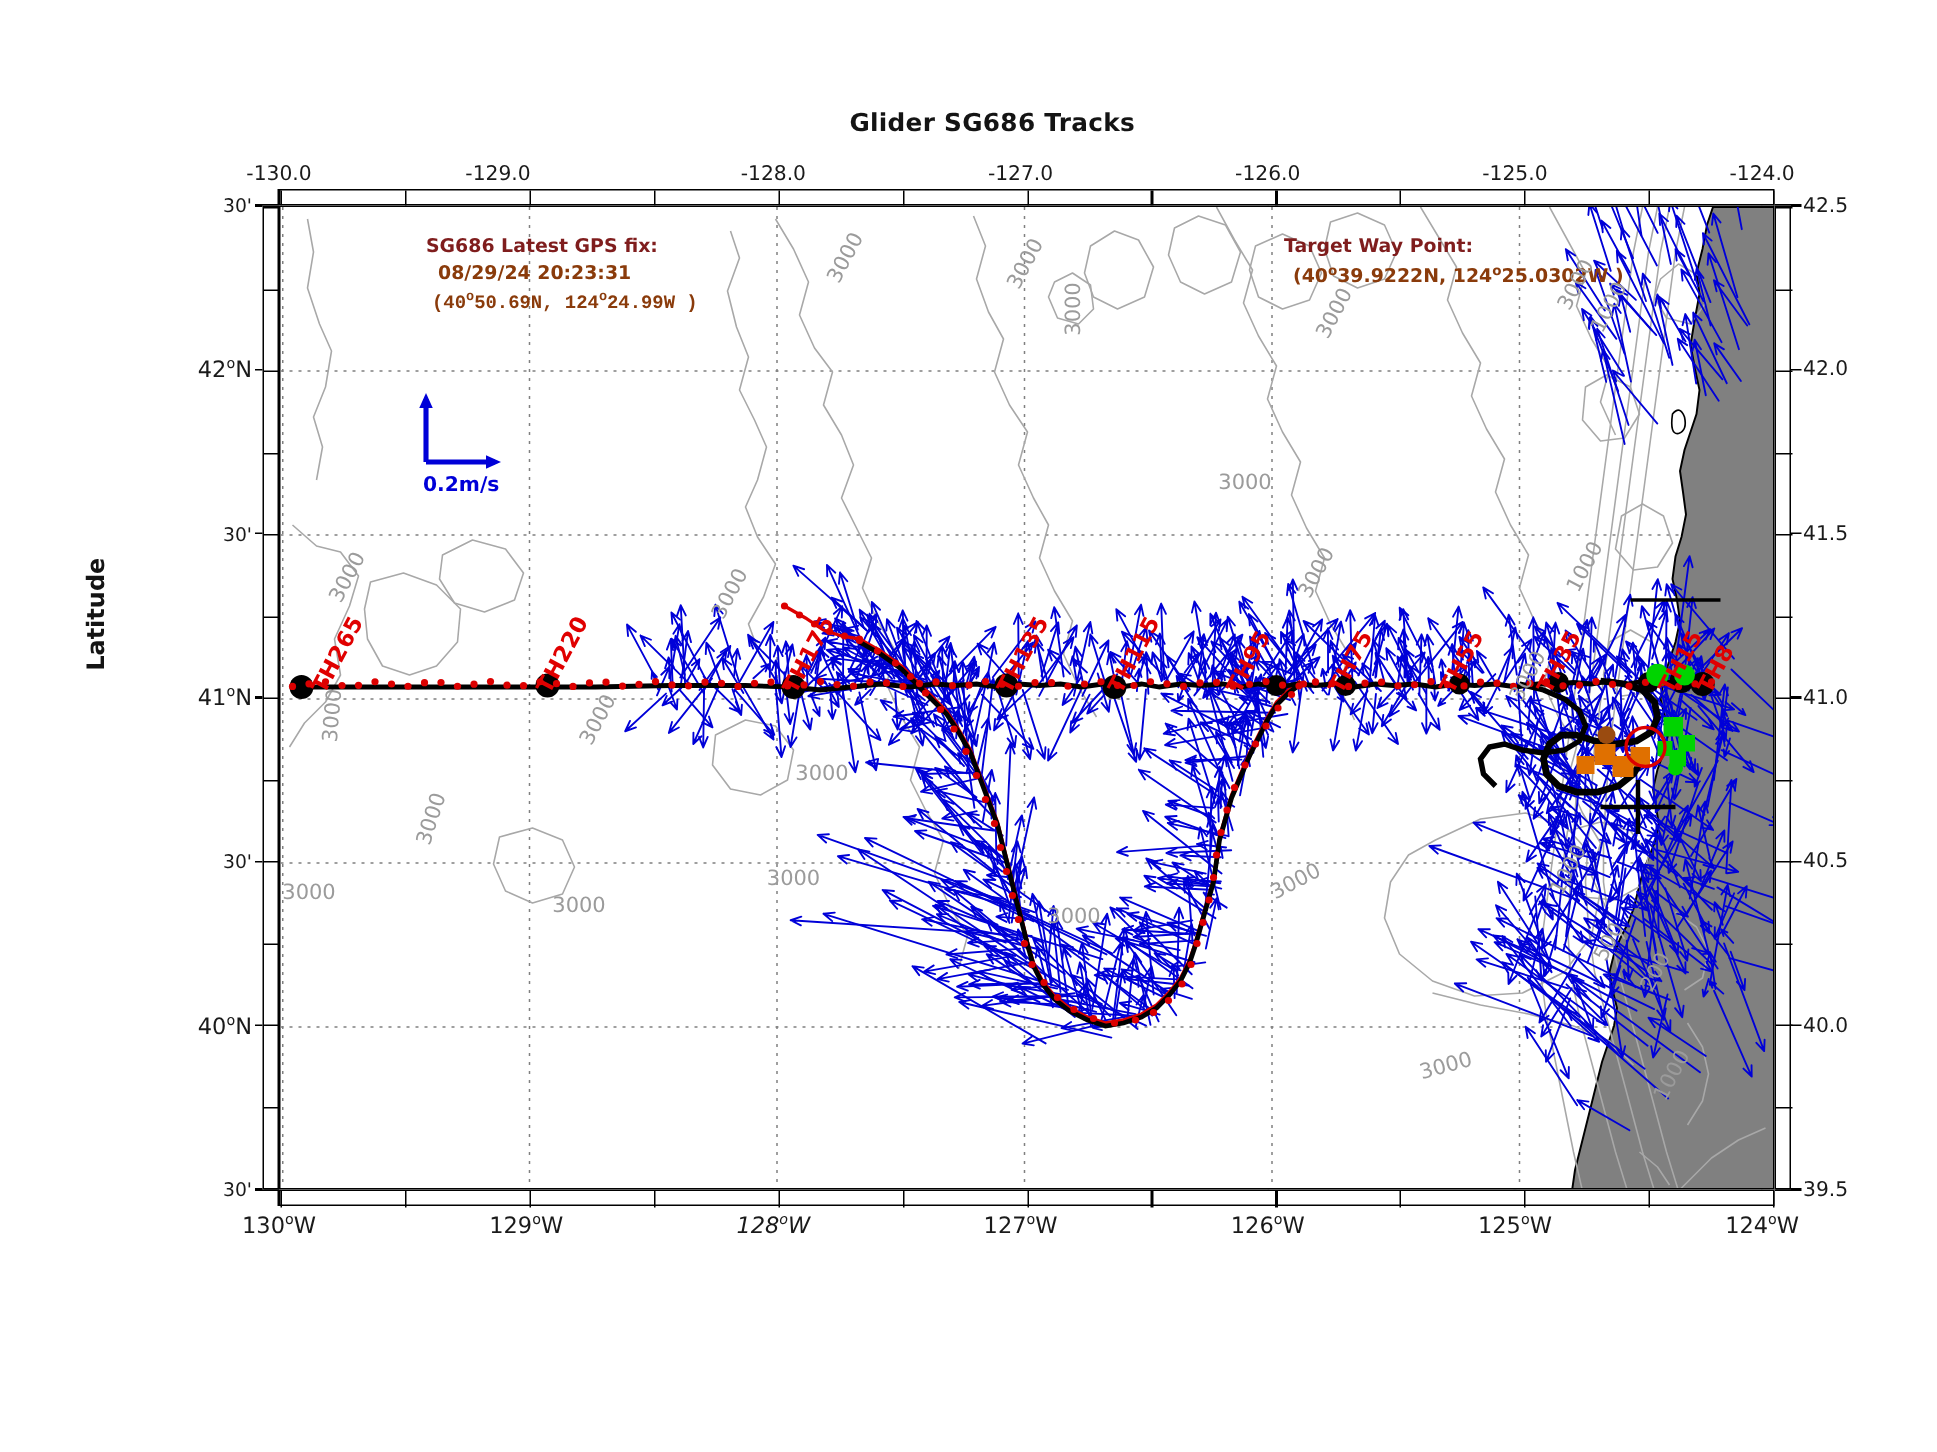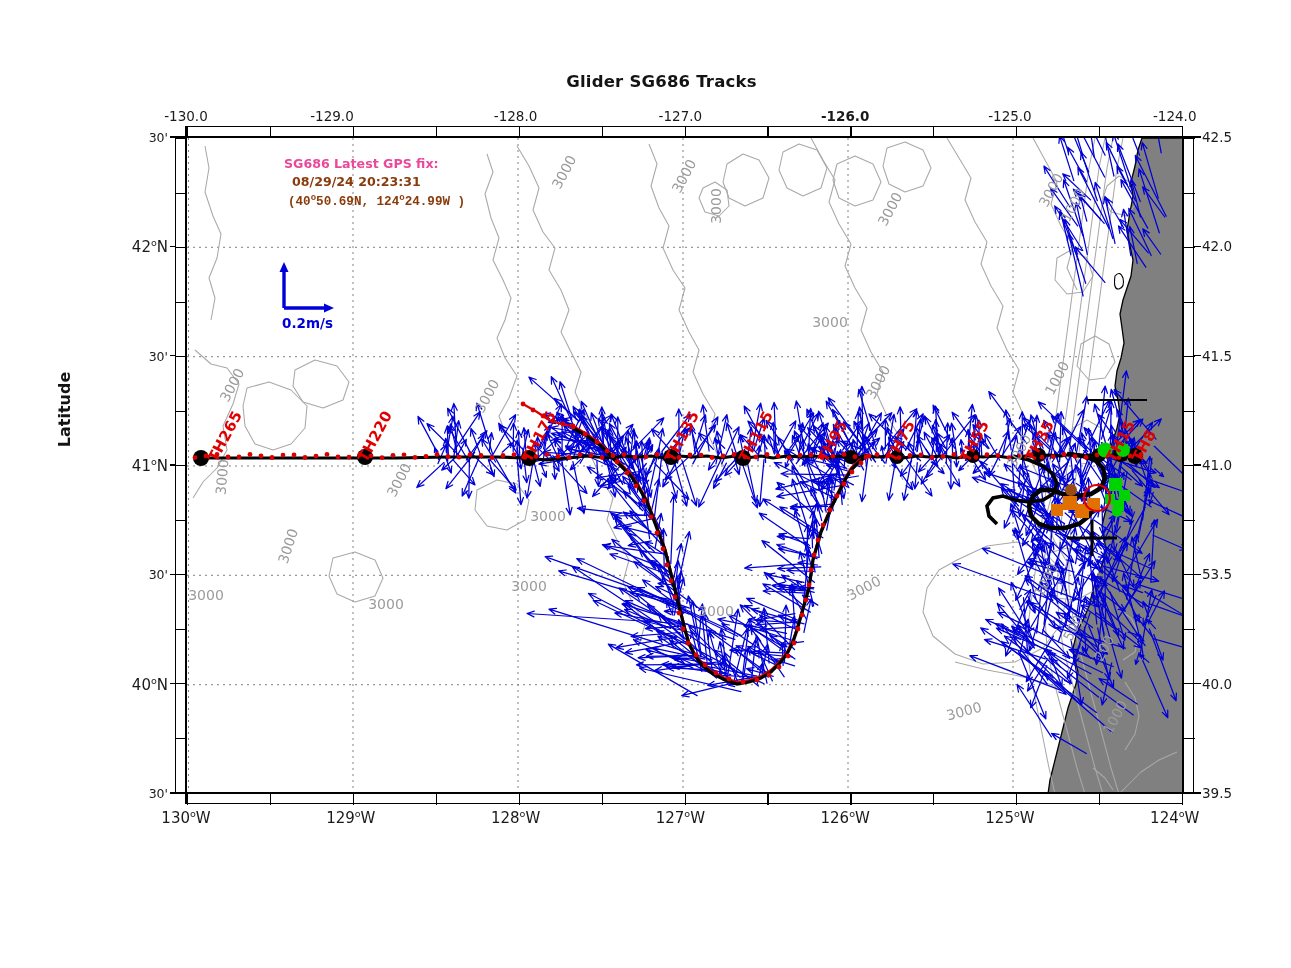--- a/index.html
+++ b/index.html
@@ -44,21 +44,21 @@
   .tk{position:absolute;font-size:13.5px;color:#1a1a1a;white-space:nowrap;}
   .tk-top{transform:translate(-50%,0);}
   .tk-bot{transform:translate(-50%,0);text-align:center;}
   .tk-left{transform:translate(-100%,-50%);}
   .tk-right{transform:translate(0,-50%);}
   .tk sup{font-size:9.5px;vertical-align:super;}
   .tick-mark{position:absolute;background:#000;}
 
   
   .ann{position:absolute;font-size:12.6px;font-weight:bold;line-height:17.5px;white-space:nowrap;}
-  .ann .hdr{color:#ec4899;}
+  .ann .hdr{color:#7f1d1d;}
   .ann .val{color:#8a3b0b;}
   .ann sup{font-size:9px;vertical-align:super;}
 
   .scalelabel{
     position:absolute;left:266px;top:315px;font-size:13.5px;
     font-weight:bold;color:#0000d8;
   }
 
   
   .thlab{
@@ -82,37 +82,37 @@
 
 <div id="top-ticks">
       <div class="tk tk-top" style="left: 170px; top: 108px;">-130.0</div>
       <div class="tick-mark" style="left: 169.4px; top: 126px; width: 1.3px; height: 11px; background: rgb(0, 0, 0);"></div>
       <div class="tk tk-top" style="left: 316px; top: 108px;">-129.0</div>
       <div class="tick-mark" style="left: 334.193px; top: 126px; width: 1.3px; height: 11px; background: rgb(0, 0, 0);"></div>
       <div class="tk tk-top" style="left: 499.587px; top: 108px;">-128.0</div>
       <div class="tick-mark" style="left: 498.987px; top: 126px; width: 1.3px; height: 11px; background: rgb(0, 0, 0);"></div>
       <div class="tk tk-top" style="left: 664.38px; top: 108px;">-127.0</div>
       <div class="tick-mark" style="left: 663.78px; top: 126px; width: 1.3px; height: 11px; background: rgb(0, 0, 0);"></div>
-      <div class="tk tk-top" style="left: 829.174px; top: 108px; font-weight: bold;">-126.0</div>
+      <div class="tk tk-top" style="left: 829.174px; top: 108px;">-126.0</div>
       <div class="tick-mark" style="left: 828.574px; top: 126px; width: 1.3px; height: 11px; background: rgb(0, 0, 0);"></div>
       <div class="tk tk-top" style="left: 993.967px; top: 108px;">-125.0</div>
       <div class="tick-mark" style="left: 993.367px; top: 126px; width: 1.3px; height: 11px; background: rgb(0, 0, 0);"></div>
       <div class="tk tk-top" style="left: 1158.76px; top: 108px;">-124.0</div>
       <div class="tick-mark" style="left: 1158.16px; top: 126px; width: 1.3px; height: 11px; background: rgb(0, 0, 0);"></div>
     </div>
 <div id="right-ticks">
       <div class="tk tk-right" style="left: 1186px; top: 137px;">42.5</div>
       <div class="tick-mark" style="left: 1167px; top: 136.4px; width: 18px; height: 1.3px; background: rgb(0, 0, 0);"></div>
       <div class="tk tk-right" style="left: 1186px; top: 246.333px;">42.0</div>
       <div class="tick-mark" style="left: 1167px; top: 245.733px; width: 18px; height: 1.3px; background: rgb(0, 0, 0);"></div>
       <div class="tk tk-right" style="left: 1186px; top: 355.667px;">41.5</div>
       <div class="tick-mark" style="left: 1167px; top: 355.067px; width: 18px; height: 1.3px; background: rgb(0, 0, 0);"></div>
       <div class="tk tk-right" style="left: 1186px; top: 465px;">41.0</div>
       <div class="tick-mark" style="left: 1167px; top: 464.4px; width: 18px; height: 1.3px; background: rgb(0, 0, 0);"></div>
-      <div class="tk tk-right" style="left: 1186px; top: 574.333px;">53.5</div>
+      <div class="tk tk-right" style="left: 1186px; top: 574.333px;">40.5</div>
       <div class="tick-mark" style="left: 1167px; top: 573.733px; width: 18px; height: 1.3px; background: rgb(0, 0, 0);"></div>
       <div class="tk tk-right" style="left: 1186px; top: 683.667px;">40.0</div>
       <div class="tick-mark" style="left: 1167px; top: 683.067px; width: 18px; height: 1.3px; background: rgb(0, 0, 0);"></div>
       <div class="tk tk-right" style="left: 1186px; top: 793px;">39.5</div>
       <div class="tick-mark" style="left: 1167px; top: 792.4px; width: 18px; height: 1.3px; background: rgb(0, 0, 0);"></div>
     </div>
 <div id="left-ticks">
       <div class="tk tk-left" style="left: 152px; top: 137px; font-size: 12.5px;">30'</div>
       <div class="tick-mark" style="left: 154px; top: 136.4px; width: 16px; height: 1.3px; background: rgb(0, 0, 0);"></div>
       <div class="tk tk-left" style="left: 152px; top: 246.333px; font-size: 15px;">42<sup>o</sup>N</div>
@@ -126,21 +126,21 @@
       <div class="tk tk-left" style="left: 152px; top: 683.667px; font-size: 15px;">40<sup>o</sup>N</div>
       <div class="tick-mark" style="left: 154px; top: 683.067px; width: 16px; height: 1.3px; background: rgb(0, 0, 0);"></div>
       <div class="tk tk-left" style="left: 152px; top: 793px; font-size: 12.5px;">30'</div>
       <div class="tick-mark" style="left: 154px; top: 792.4px; width: 16px; height: 1.3px; background: rgb(0, 0, 0);"></div>
     </div>
 <div id="bottom-ticks">
       <div class="tk tk-bot" style="left: 170px; top: 808px; font-size: 15px;">130<sup>o</sup>W</div>
       <div class="tick-mark" style="left: 169.4px; top: 793px; width: 1.3px; height: 11px; background: rgb(0, 0, 0);"></div>
       <div class="tk tk-bot" style="left: 334.793px; top: 808px; font-size: 15px;">129<sup>o</sup>W</div>
       <div class="tick-mark" style="left: 334.193px; top: 793px; width: 1.3px; height: 11px; background: rgb(0, 0, 0);"></div>
-      <div class="tk tk-bot" style="left: 499.587px; top: 808px; font-size: 15px;">128<sup>o</sup>W</div>
+      <div class="tk tk-bot" style="left: 499.587px; top: 808px; font-size: 15px; font-style: italic;">128<sup>o</sup>W</div>
       <div class="tick-mark" style="left: 498.987px; top: 793px; width: 1.3px; height: 11px; background: rgb(0, 0, 0);"></div>
       <div class="tk tk-bot" style="left: 664.38px; top: 808px; font-size: 15px;">127<sup>o</sup>W</div>
       <div class="tick-mark" style="left: 663.78px; top: 793px; width: 1.3px; height: 11px; background: rgb(0, 0, 0);"></div>
       <div class="tk tk-bot" style="left: 829.174px; top: 808px; font-size: 15px;">126<sup>o</sup>W</div>
       <div class="tick-mark" style="left: 828.574px; top: 793px; width: 1.3px; height: 11px; background: rgb(0, 0, 0);"></div>
       <div class="tk tk-bot" style="left: 993.967px; top: 808px; font-size: 15px;">125<sup>o</sup>W</div>
       <div class="tick-mark" style="left: 993.367px; top: 793px; width: 1.3px; height: 11px; background: rgb(0, 0, 0);"></div>
       <div class="tk tk-bot" style="left: 1158.76px; top: 808px; font-size: 15px;">124<sup>o</sup>W</div>
       <div class="tick-mark" style="left: 1158.16px; top: 793px; width: 1.3px; height: 11px; background: rgb(0, 0, 0);"></div>
     </div>
@@ -3368,20 +3368,27 @@
 
 <div class="ann" style="left:268px;top:155px;">
   <div class="hdr">SG686 Latest GPS fix:</div>
   <div class="val" style="padding-left:8px;">08/29/24 20:23:31</div>
   <div class="val" style="padding-left:4px;font-family:Liberation Mono, monospace;">
     <span>(40</span><sup>o</sup><span>50.69N,</span>
     <span>124</span><sup>o</sup><span>24.99W )</span>
   </div>
 </div>
 
+<div class="ann" style="left:840px;top:155px;">
+  <div class="hdr">Target Way Point:</div>
+  <div class="val" style="padding-left:6px;">
+    <span>(40</span><sup>o</sup><span>39.9222N,</span>
+    <span>124</span><sup>o</sup><span>25.0302W )</span>
+  </div>
+</div>
 
 <div id="th-labels">
       <div class="thlab" style="left: 196px; top: 452px; transform: rotate(-62deg);">TH265</div>
       <div class="thlab" style="left: 346px; top: 452px; transform: rotate(-62deg);">TH220</div>
       <div class="thlab" style="left: 510px; top: 452px; transform: rotate(-62deg);">TH175</div>
       <div class="thlab" style="left: 653px; top: 452px; transform: rotate(-62deg);">TH135</div>
       <div class="thlab" style="left: 727px; top: 452px; transform: rotate(-62deg);">TH115</div>
       <div class="thlab" style="left: 806px; top: 452px; transform: rotate(-62deg);">TH95</div>
       <div class="thlab" style="left: 874px; top: 452px; transform: rotate(-62deg);">TH75</div>
       <div class="thlab" style="left: 948px; top: 452px; transform: rotate(-62deg);">TH55</div>

